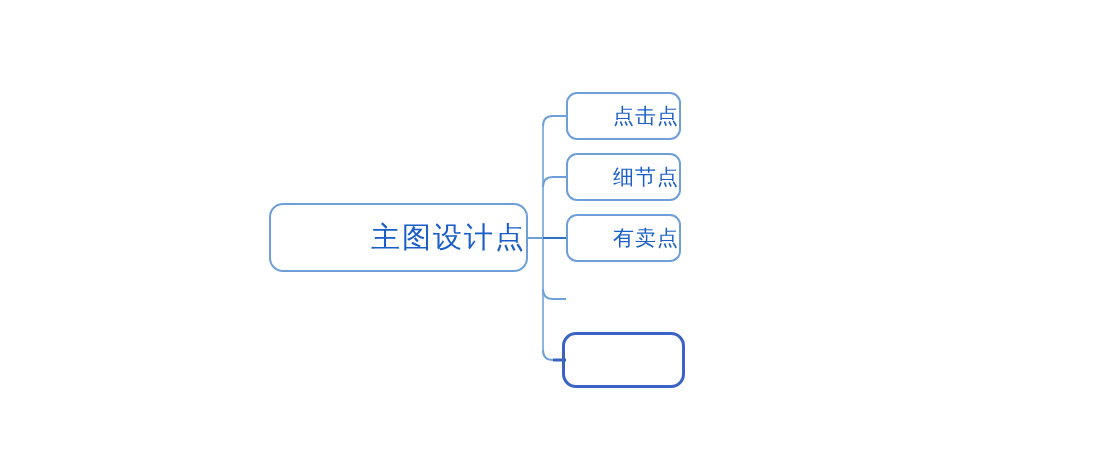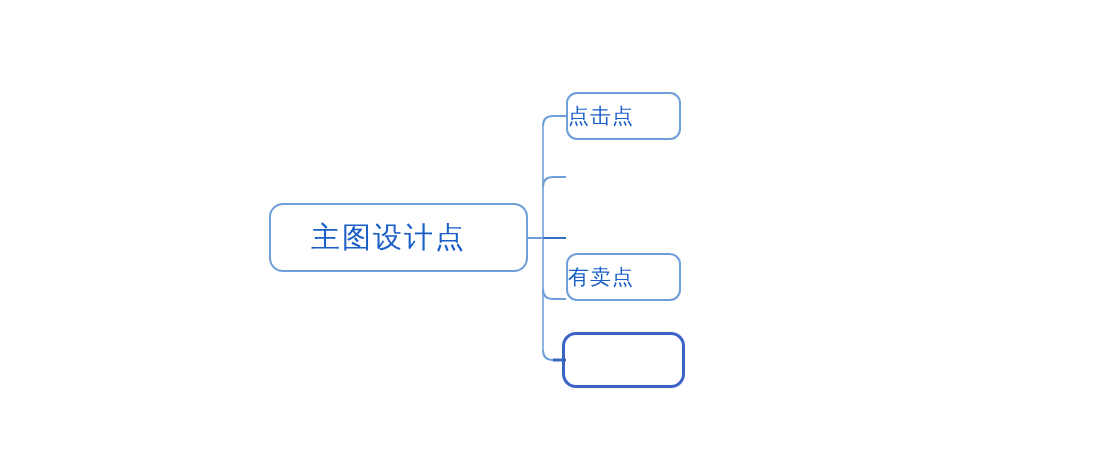--- a/index.html
+++ b/index.html
@@ -26,21 +26,21 @@
     pointer-events: none;
   }
   .node {
     position: absolute;
     box-sizing: border-box;
     background: #ffffff;
     border: 2px solid #6f9fd8;
     border-radius: 11px;
     display: flex;
     align-items: center;
-    justify-content: flex-start;
+    justify-content: flex-end;
     color: #1a5fc8;
     white-space: nowrap;
   }
   .node-root {
     left: 269px;
     top: 203px;
     width: 259px;
     height: 69px;
     border-radius: 14px;
     font-family: "Liberation Serif", serif;
@@ -51,21 +51,21 @@
   .node-child {
     left: 566px;
     width: 115px;
     height: 48px;
     font-family: "Liberation Sans", sans-serif;
     font-size: 21px;
     letter-spacing: 1px;
   }
   .c0 { top: 92px; }
   .c1 { top: 153px; }
-  .c2 { top: 214px; margin-top: 39px; }
+  .c2 { top: 214px; }
   .c3 { top: 275px; }
   .c4 { top: 336px; }
   .selection-ring {
     position: absolute;
     box-sizing: border-box;
     left: 562px;
     top: 332px;
     width: 123px;
     height: 56px;
     border: 3px solid #3b63c4;
@@ -97,20 +97,23 @@
   </svg>
 
   <div class="node node-root">
     <span>主图设计点</span>
   </div>
 
   <div class="node node-child c0">
     <span>点击点</span>
   </div>
 
+  <div class="node node-child c1">
+    <span>细节点</span>
+  </div>
 
   <div class="node node-child c2">
     <span>有卖点</span>
   </div>
 
 
   <div class="selection-ring"></div>
 
 
 </div>

